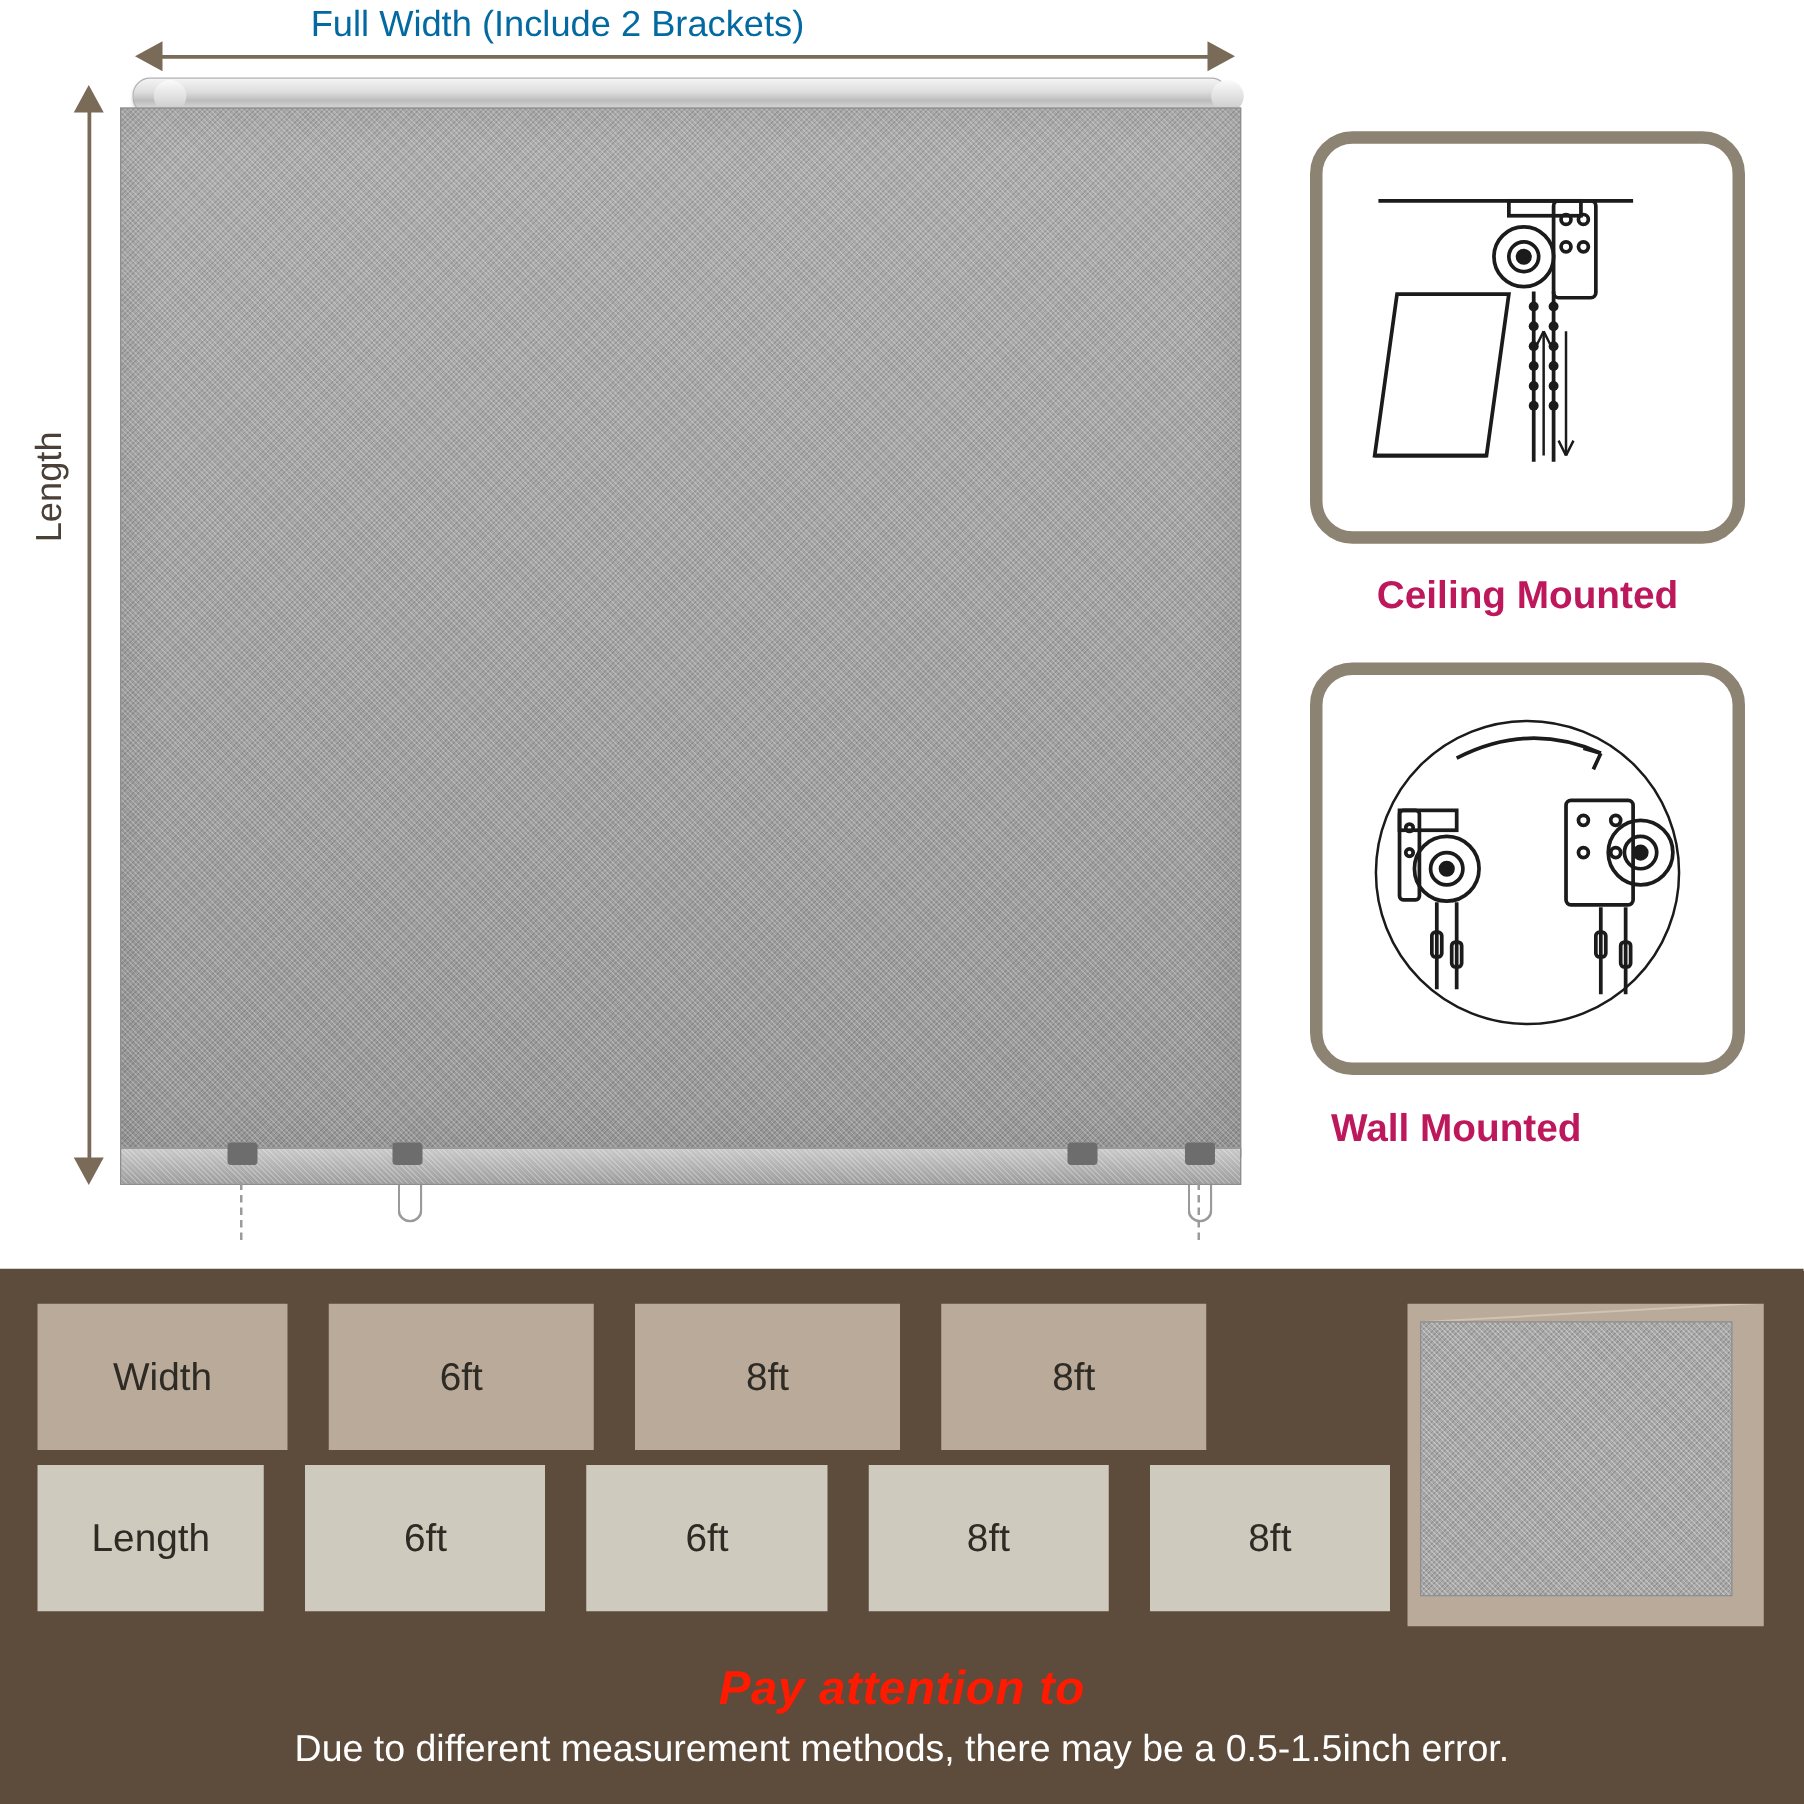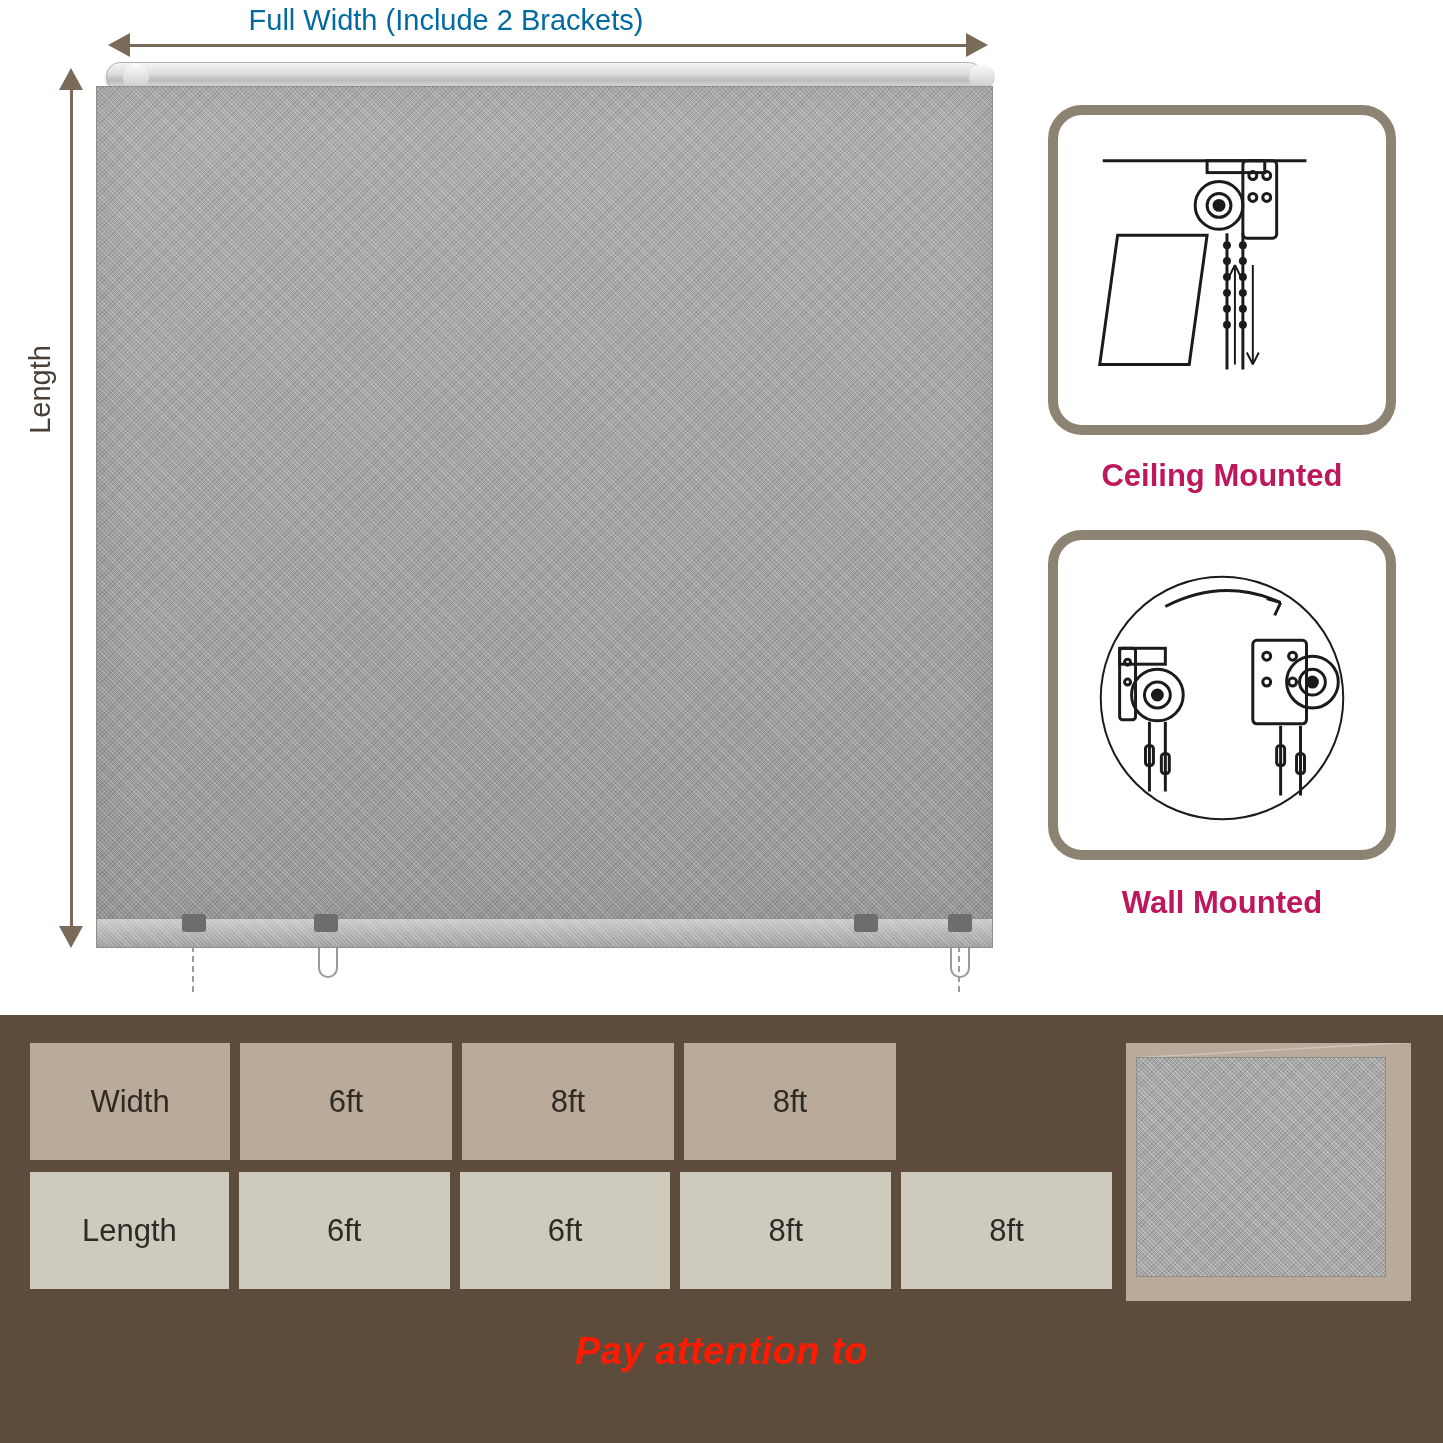--- a/index.html
+++ b/index.html
@@ -179,21 +179,21 @@
   #card-wall    { left: 1048px; top: 530px; }
   .mount-caption {
     position: absolute;
     width: 360px;
     text-align: center;
     font-size: 31px;
     font-weight: bold;
     color: #be185d;
   }
   #cap-ceiling { left: 1042px; top: 458px; }
-  #cap-wall    { left: 1042px; top: 885px; }
+  #cap-wall    { left: 985px; top: 885px; }
 
   
   #bottom-panel {
     position: absolute;
     left: 0; top: 1015px;
     width: 1443px; height: 428px;
     background: #5d4b3c;
   }
   #table-grid {
     position: absolute;
@@ -208,21 +208,21 @@
   .tcell {
     height: 117px;
     display: flex;
     align-items: center;
     justify-content: center;
     font-size: 31px;
     color: #2e2a24;
     box-sizing: border-box;
   }
   .tcell.head { width: 200px; }
-  .tcell.val  { width: 212px; }
+  .tcell.val  { width: 212px; margin-left: 23px; }
   .row-width .tcell { background: #b9aa99; }
   .row-length .tcell { background: #cfcabe; }
 
   
   #swatch {
     position: absolute;
     left: 1126px; top: 28px;
     width: 285px; height: 258px;
   }
   #swatch .back {
@@ -412,13 +412,14 @@
     </div>
   </div>
 
   <div id="swatch">
     <div class="back"></div>
     <div class="bevel-t"></div>
     <div class="face"></div>
   </div>
 
   <div id="pay-attention">Pay attention to</div>
+  <div id="error-note">Due to different measurement methods, there may be a 0.5-1.5inch error.</div>
 </div>
 
 </body></html>

